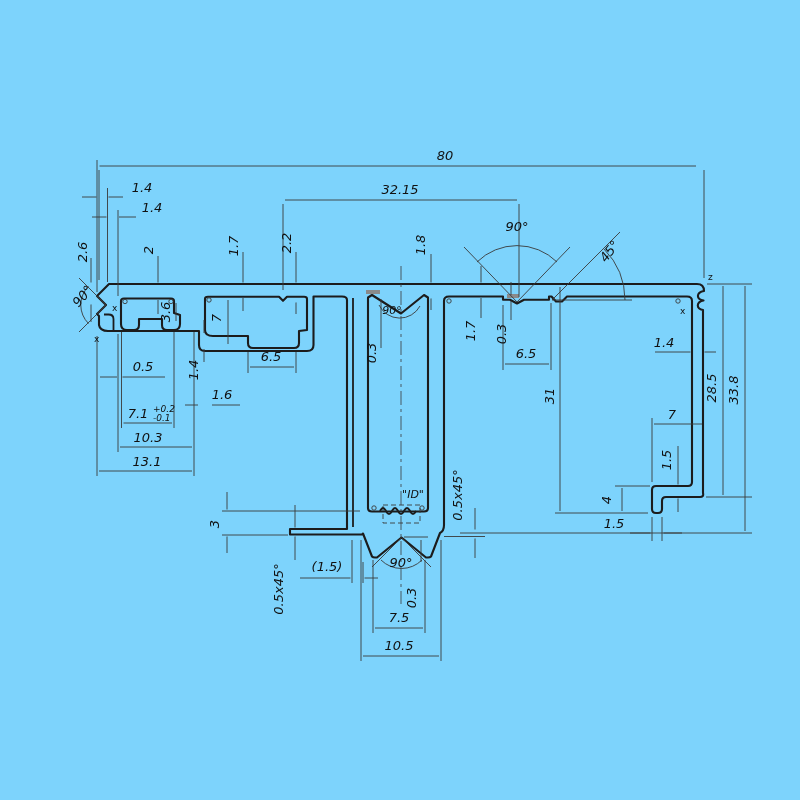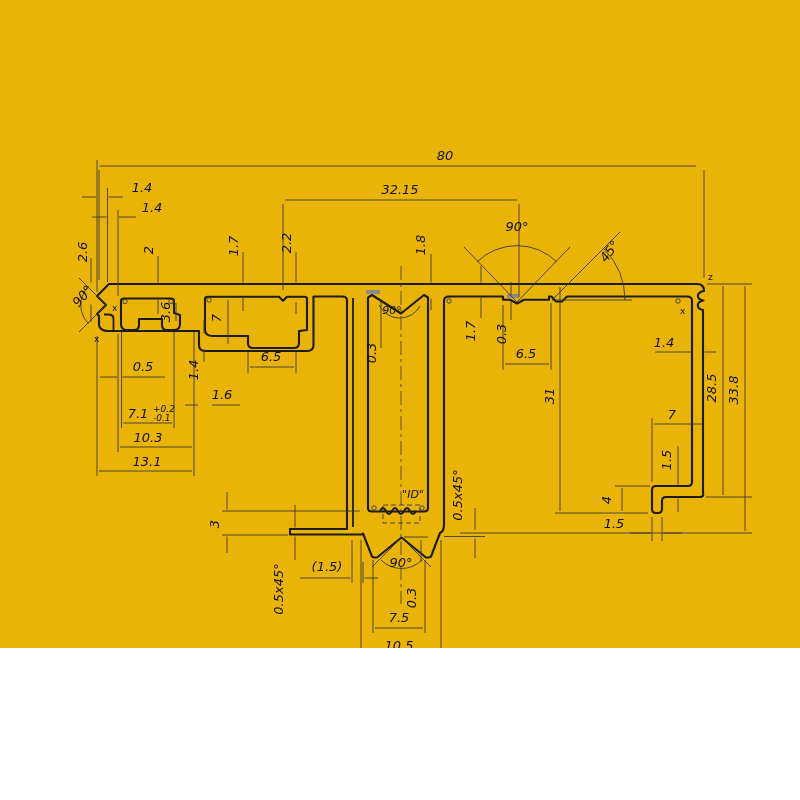--- a/index.html
+++ b/index.html
@@ -1,16 +1,16 @@
 <!DOCTYPE html>
 <html><head>
 <meta charset="utf-8">
 <style>
   html,body{margin:0;padding:0;background:#ffffff;}
-  .stage{width:800px;height:648px;position:relative;background:#eab308;
+  .stage{width:800px;height:800px;position:relative;background:#7dd3fc;
          font-family:"DejaVu Sans",sans-serif;}
   svg{display:block;}
   .thick{stroke:#1c1c1c;stroke-width:2.1;fill:none;stroke-linejoin:round;stroke-linecap:round;}
   .thick2{stroke:#1c1c1c;stroke-width:1.8;fill:none;stroke-linejoin:round;}
   .thin{stroke:#3a3a3a;stroke-width:0.9;fill:none;}
   .cl{stroke:#3a3a3a;stroke-width:0.8;fill:none;stroke-dasharray:14 4 3 4;}
   .dash{stroke:#3a3a3a;stroke-width:0.9;fill:none;stroke-dasharray:5 3;}
   .dimtxt{font-style:italic;font-size:13px;fill:#111;font-family:"DejaVu Sans",sans-serif;}
   .dimtxt.sm{font-size:11px;}
   .dimtxt.xs{font-size:9px;}

